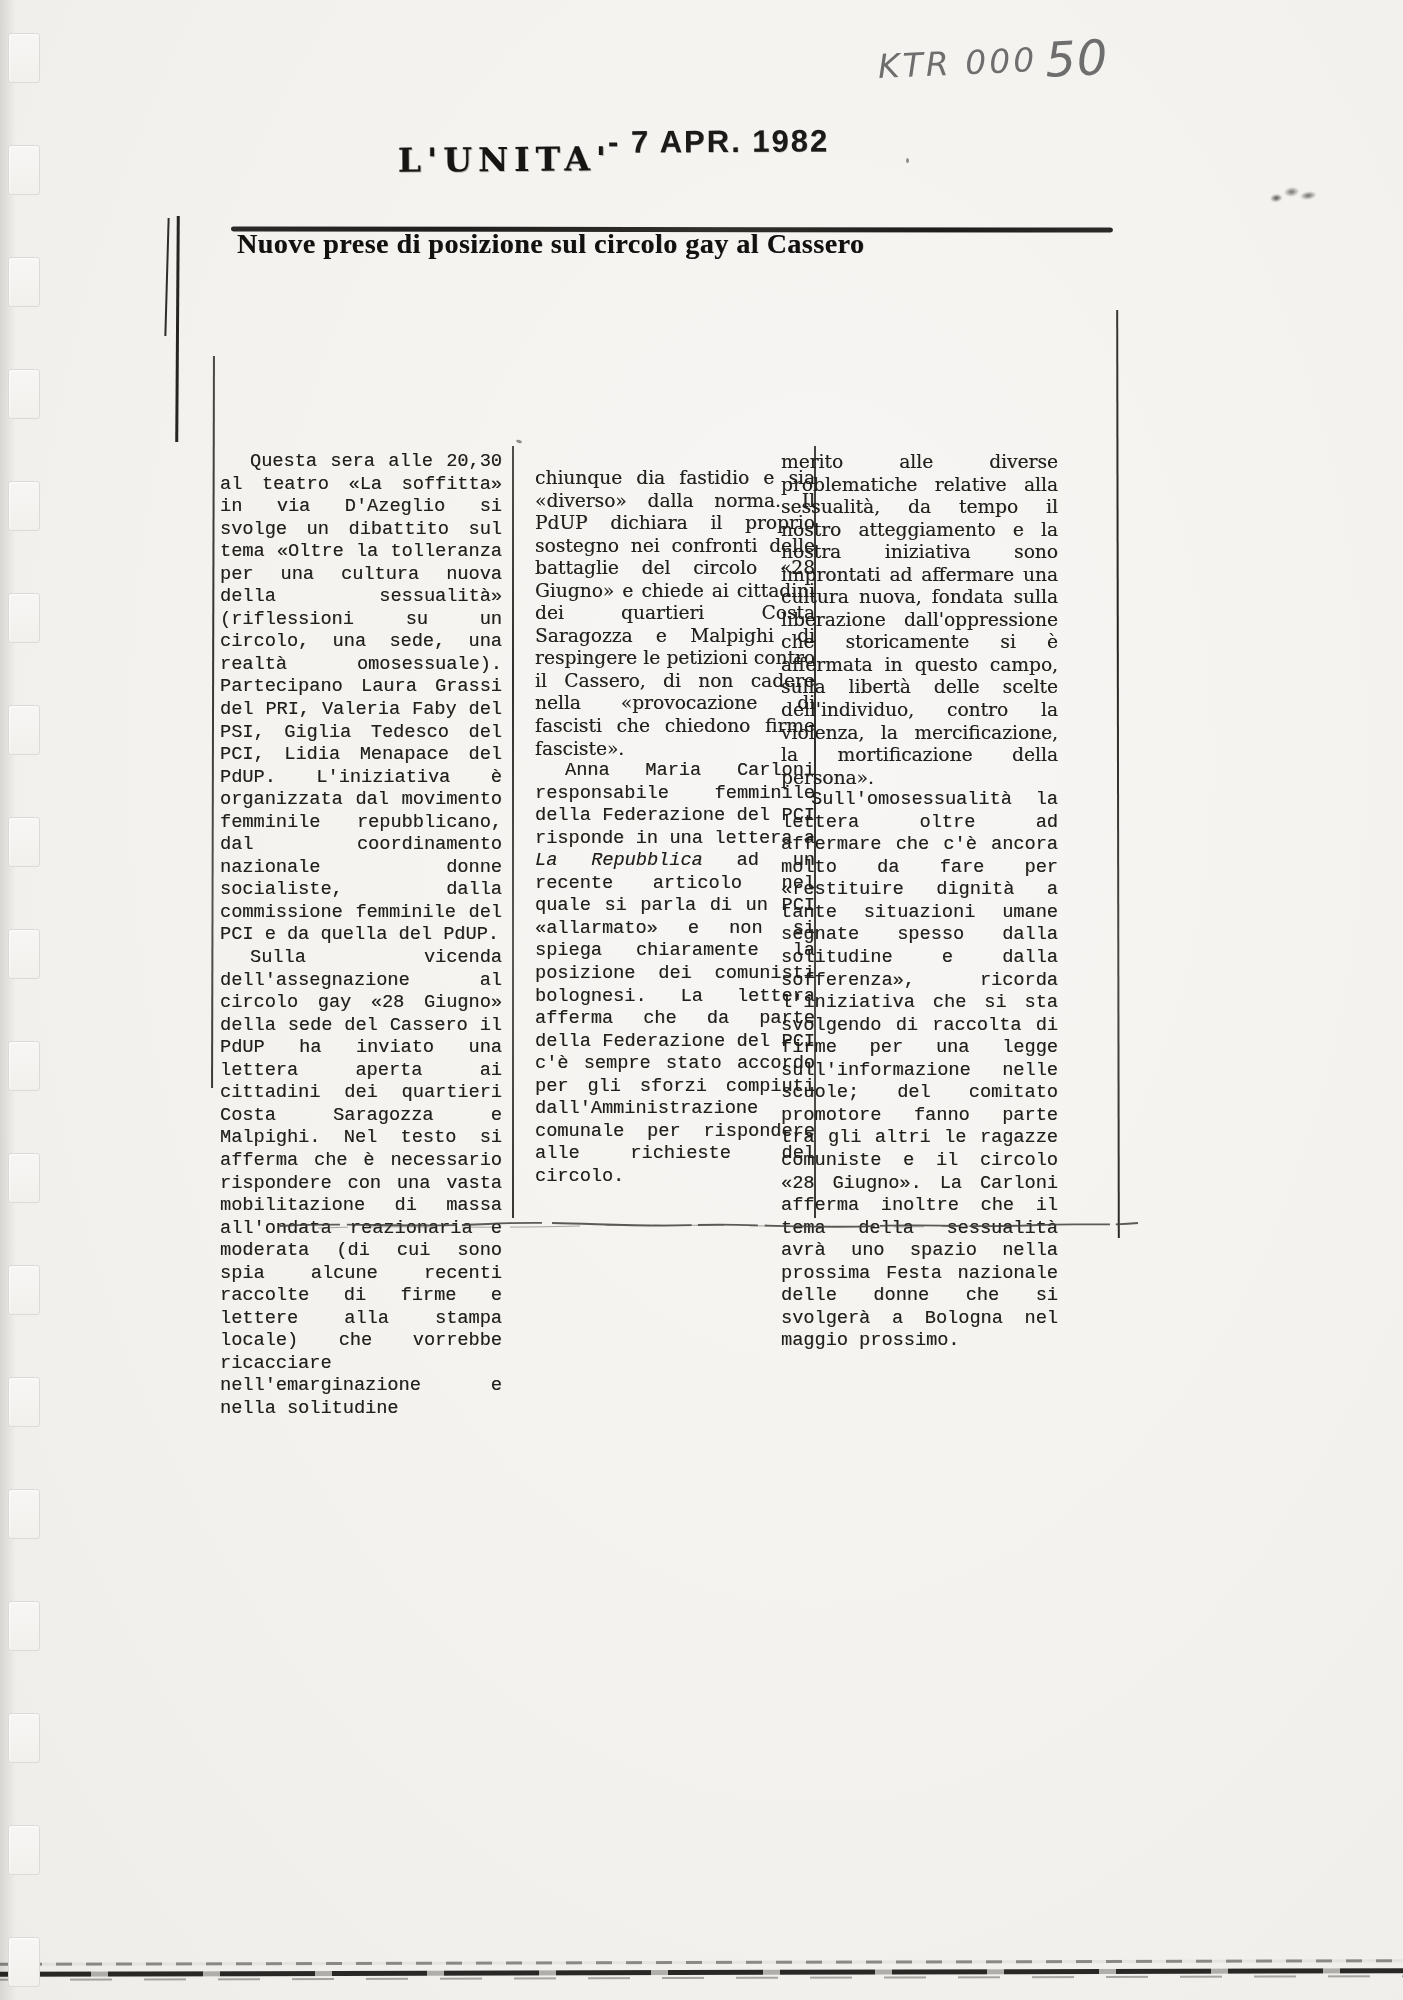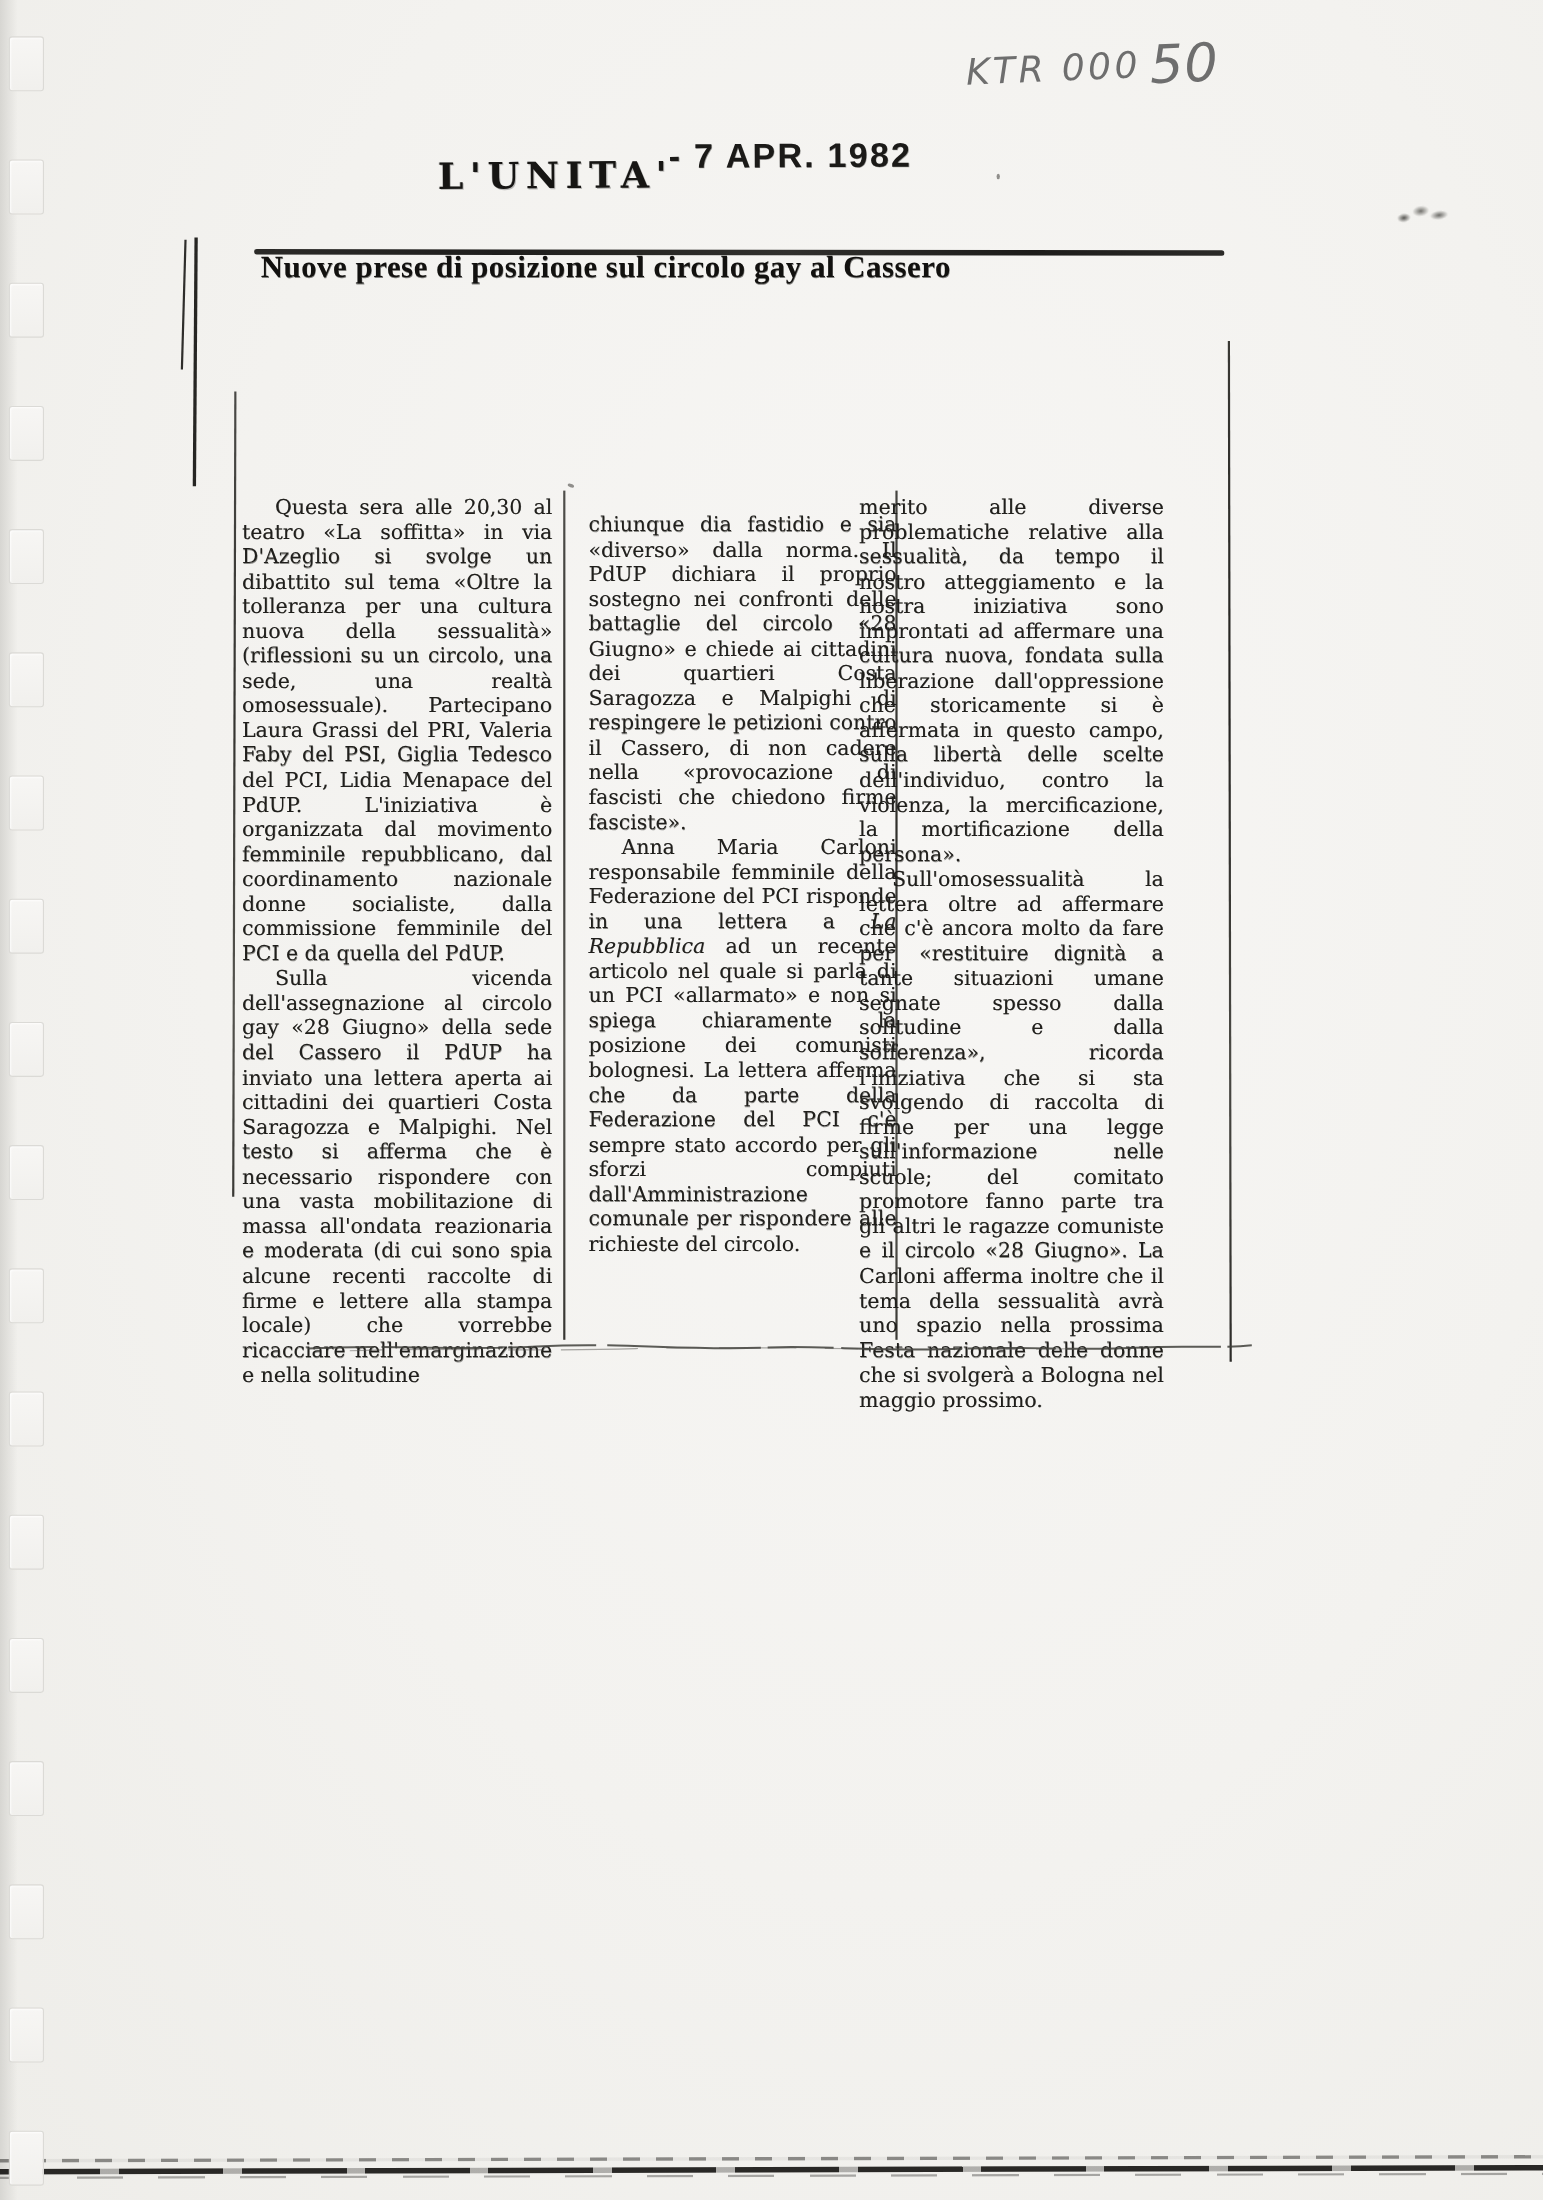--- a/index.html
+++ b/index.html
@@ -96,21 +96,21 @@
   .rule-right{left:1117px;top:310px;width:2px;height:928px;background:linear-gradient(180deg,#393834, #23221f 35%, #4b4a45 70%, #2c2b28);transform:rotate(-0.1deg);}
   
   .col{
     position:absolute;top:451px;
     font-size:18.6px;line-height:22.55px;
     text-align:justify;
     color:#201f1c;
     text-shadow:0.35px 0.35px 0 rgba(15,15,12,.45);
   }
   .col p{margin:0;}
-  .col p.indent{text-indent:30px;}
+  .col p.indent{text-indent:30px;font-family:Liberation Mono, monospace;}
   .col-1{left:220px;width:282px;}
   .col-2{left:535px;width:280px;margin-top:16px;}
   .col-3{left:781px;width:277px;}
   .col i{font-style:italic;}
   
   .squiggle{position:absolute;left:278px;top:1216px;}
   
   .bottom-band{
     position:absolute;left:-4px;top:1956px;width:1410px;height:28px;
     transform:rotate(-0.15deg);

